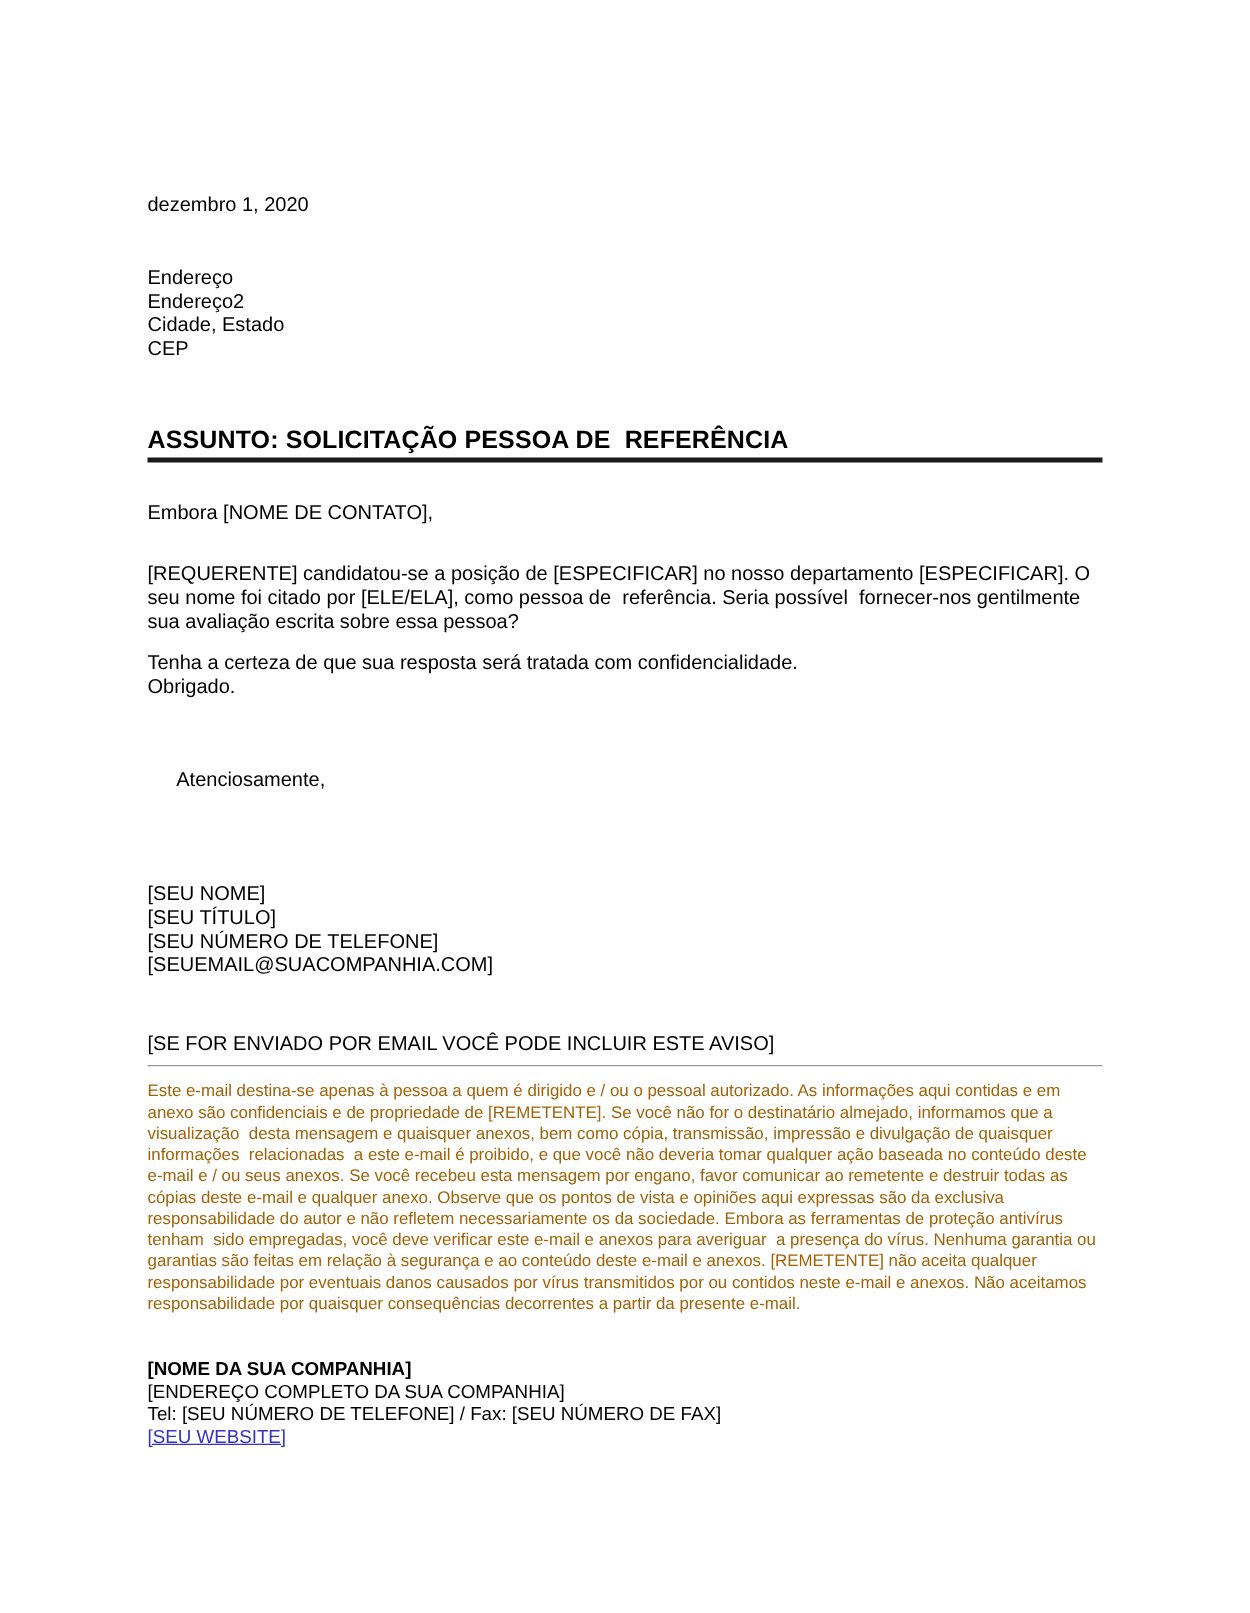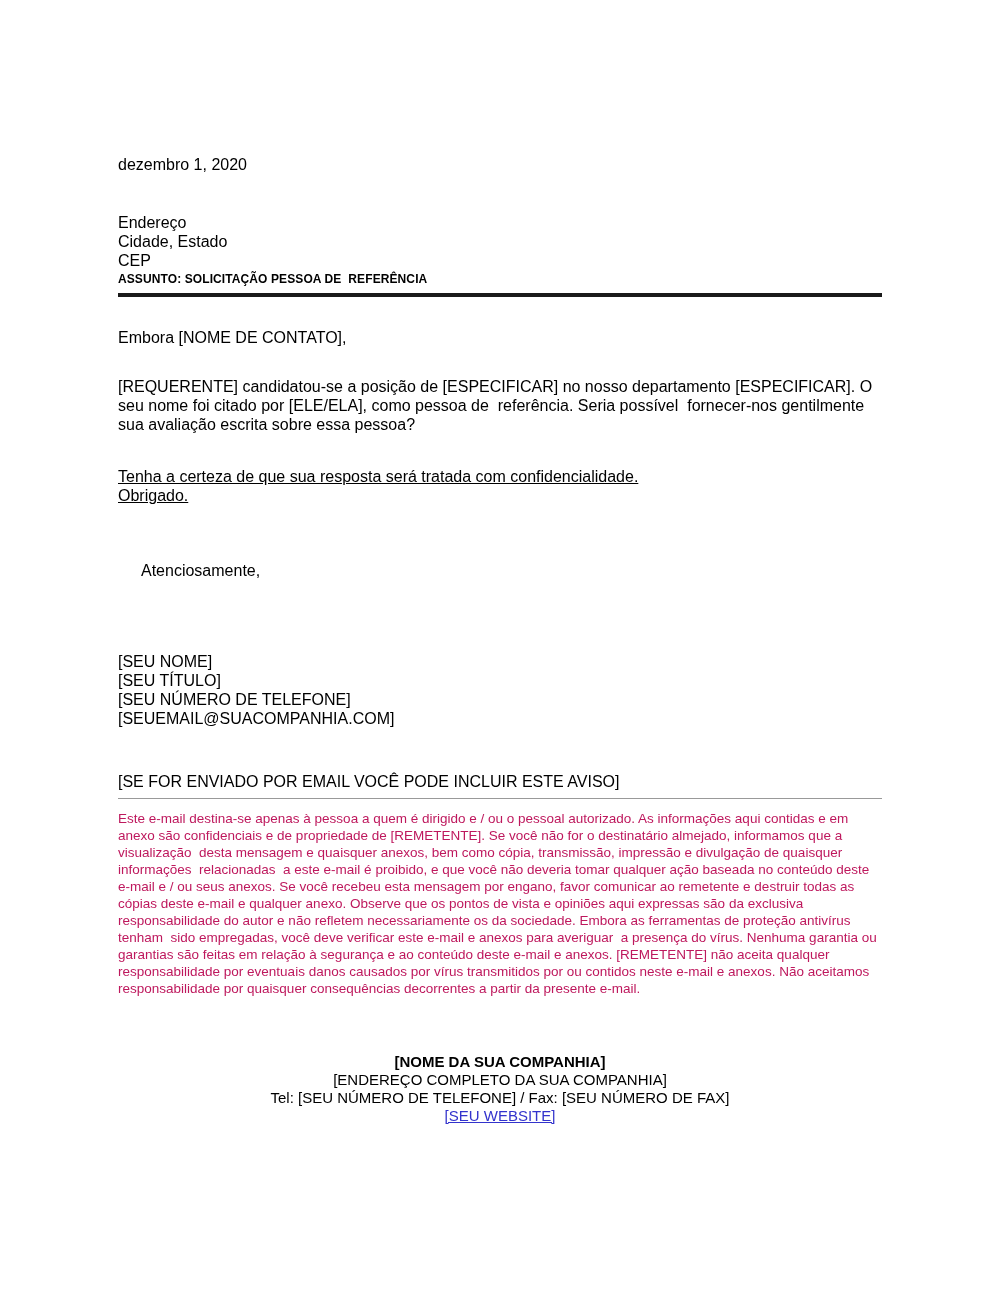--- a/index.html
+++ b/index.html
@@ -20,76 +20,77 @@
     position: absolute;
     left: 118px;
     top: 0;
     width: 764px;
     font-size: 16px;
     line-height: 19px;
   }
   .date-line       { margin-top: 155px; white-space: pre-wrap; }
   .recipient-block { margin-top: 39px; }
   .subject-heading {
+    margin-top: 54px;
     font-weight: bold;
-    font-size: 12px;
+    font-size: 20px;
     letter-spacing: 0.1px;
     white-space: pre-wrap;
   }
   .rule-thick {
     margin-top: 4px;
     height: 4px;
     background: #1a1a1a;
     border: none;
   }
   .salutation      { margin-top: 31px; white-space: pre-wrap; }
   .paragraph-request {
     margin-top: 30px;
     white-space: pre-wrap;
   }
-  .paragraph-confidential { margin-top: 33px; text-decoration: underline; }
+  .paragraph-confidential { margin-top: 14px; }
   .closing-line    { margin-top: 56px; margin-left: 23px; }
   .signature-block { margin-top: 72px; }
   .notice-header   { margin-top: 44px; white-space: pre-wrap; }
   .rule-thin {
     margin-top: 7px;
     height: 1px;
     background: #999999;
     border: none;
   }
   .disclaimer {
     margin-top: 11px;
-    color: #be185d;
+    color: #a16207;
     font-size: 13.5px;
     line-height: 17px;
     white-space: pre-wrap;
   }
   .footer-block {
-    margin-top: 56px;
-    text-align: center;
+    margin-top: 36px;
     font-size: 15px;
     line-height: 18px;
   }
   .footer-company-name { font-weight: bold; }
   .footer-website-link {
     color: #3333cc;
     text-decoration: underline;
     cursor: pointer;
   }
 </style>
 </head>
 <body>
 
 <div class="page">
   <div class="content">
 
     <div class="date-line">dezembro 1, 2020</div>
 
     <div class="recipient-block">
       <div>Endereço</div>
+      <div>Endereço2</div>
       <div>Cidade, Estado</div>
       <div>CEP</div>
     </div>
 
     <div class="subject-heading">ASSUNTO: SOLICITAÇÃO PESSOA DE  REFERÊNCIA</div>
     <div class="rule-thick"></div>
 
     <div class="salutation">Embora [NOME DE CONTATO],</div>
 
     <div class="paragraph-request">[REQUERENTE] candidatou-se a posição de [ESPECIFICAR] no nosso departamento [ESPECIFICAR]. O seu nome foi citado por [ELE/ELA], como pessoa de  referência. Seria possível  fornecer-nos gentilmente sua avaliação escrita sobre essa pessoa?</div>

